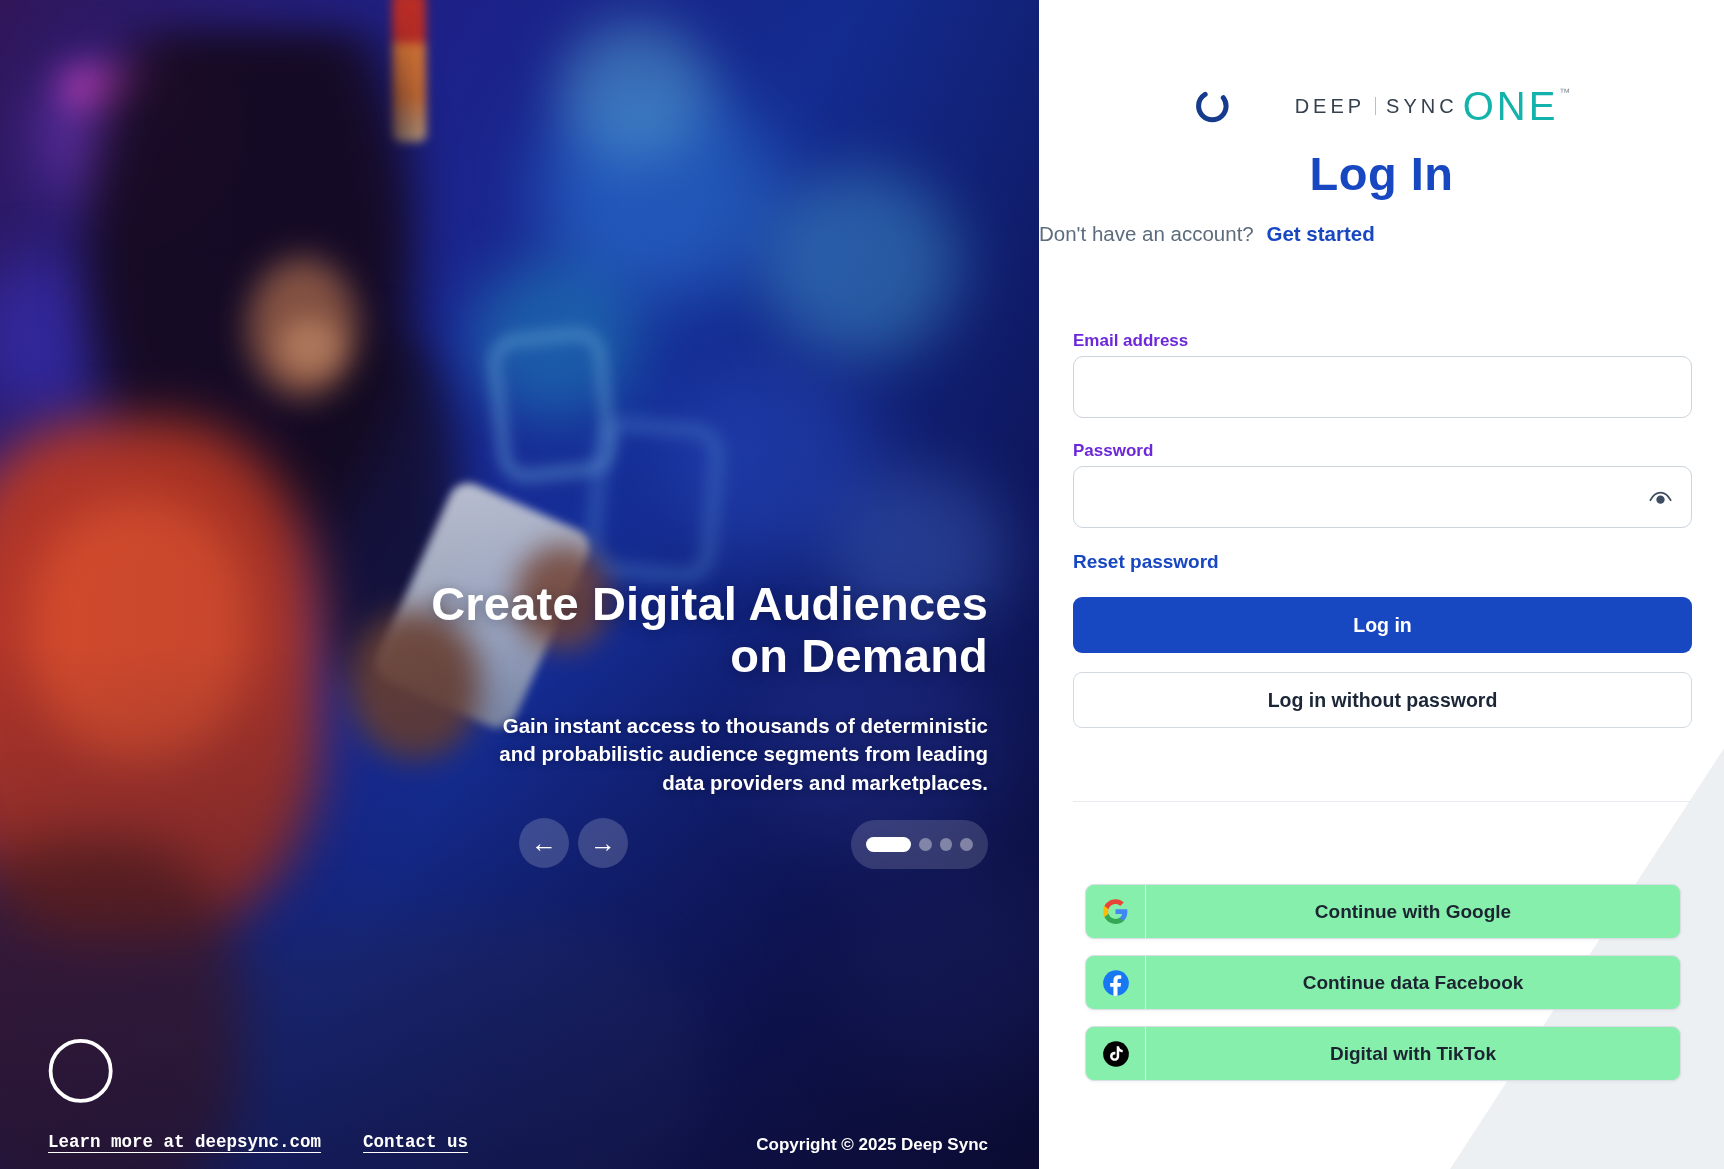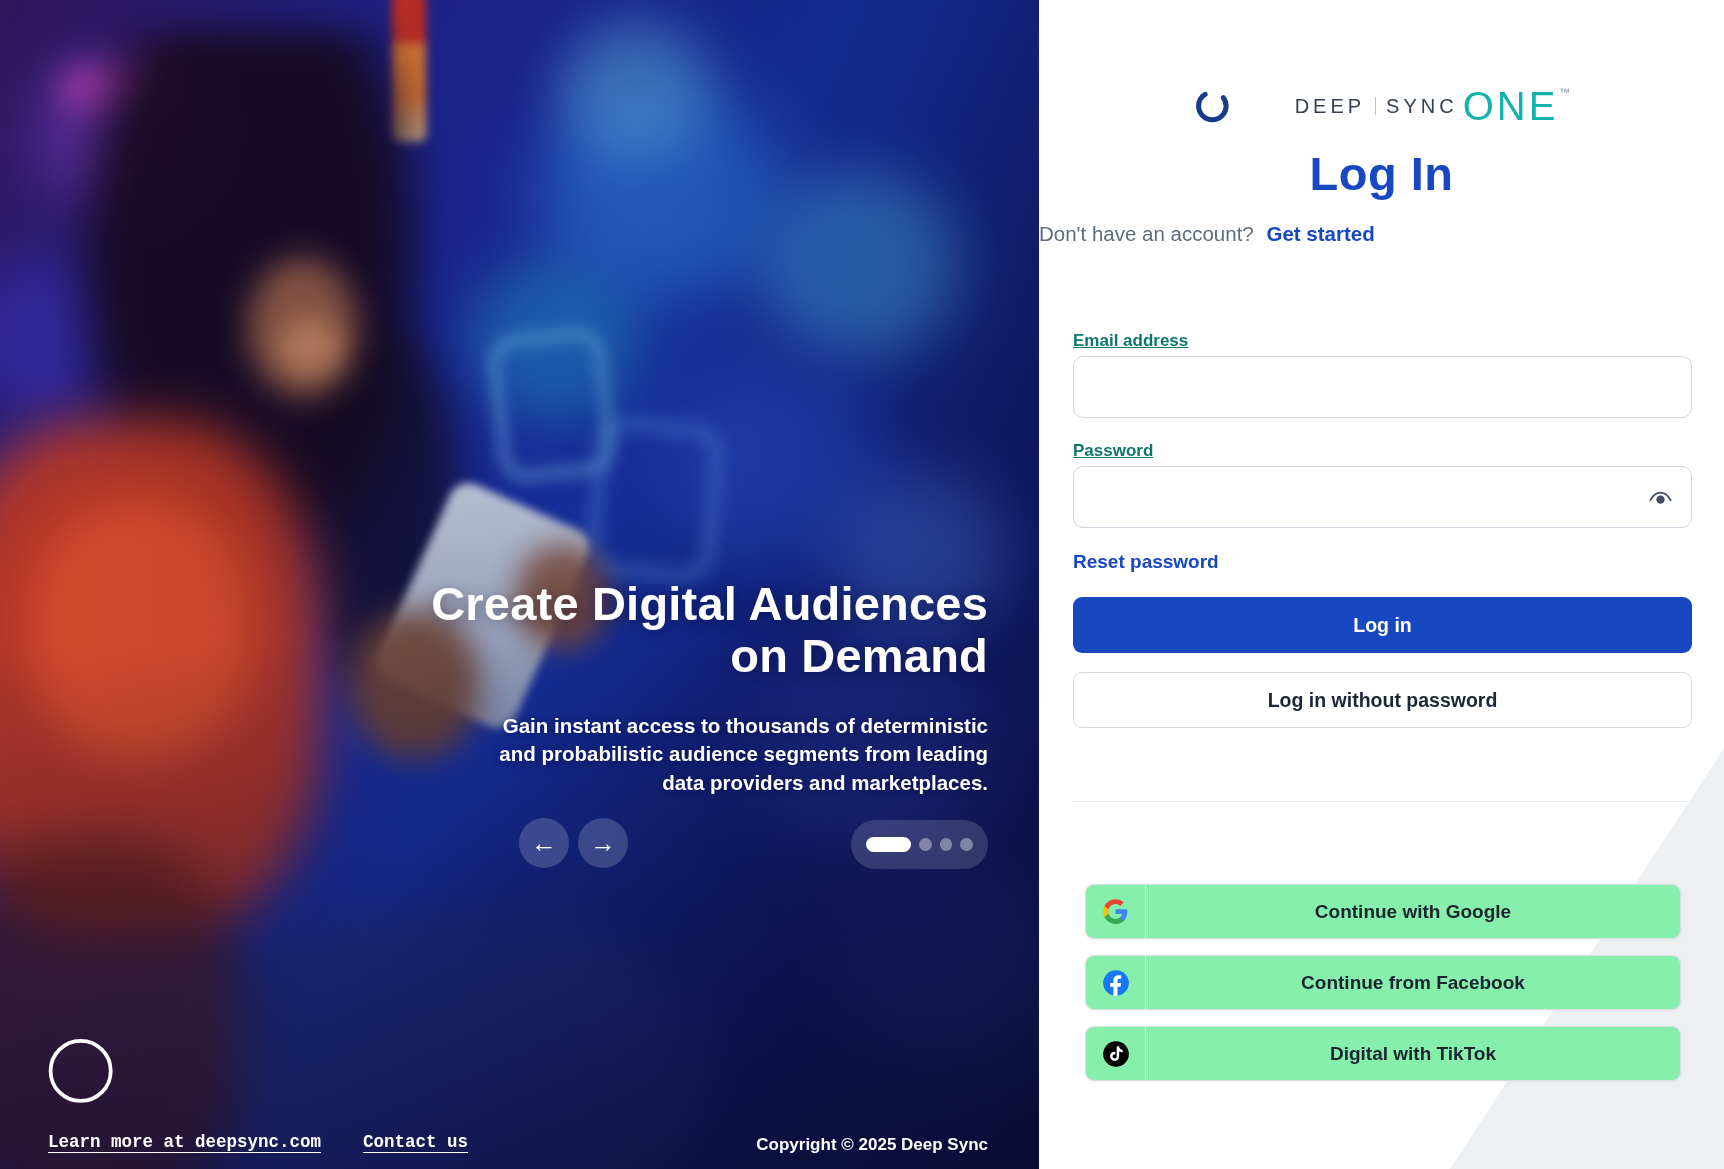--- a/index.html
+++ b/index.html
@@ -69,21 +69,21 @@
   .brand-sep { width:1px; height:18px; background:#b6c0ca; margin:0 10px; }
   .brand-product { font-size:40px; letter-spacing:3px; color:#13b2ab; font-weight:500; margin-left:5px; line-height:1; }
   .brand-tm { font-size:11px; color:#7c8893; vertical-align:top; position:relative; top:-14px; left:1px; }
 
   .login-title { position:absolute; top:146px; left:0; width:100%; text-align:center;
     font-size:47px; font-weight:bold; color:#1847c2; letter-spacing:.5px; }
   .signup-row { position:absolute; top:222px; left:0; width:100%; font-size:20.5px; color:#5d6c7c; }
   .signup-link { color:#1847c2; font-weight:bold; margin-left:7px; cursor:pointer; }
 
   .col { position:absolute; left:34px; width:619px; }
-  .field-label { font-size:17px; font-weight:bold; color:#0f766e;text-decoration:underline; }
+  .field-label { font-size:17px; font-weight:bold; color:#6d28d9; }
   .lbl-email { top:331px; } .lbl-pass { top:441px; }
   .text-input { position:absolute; left:34px; width:619px; height:62px; background:#fff;
     border:1px solid #ccd4dd; border-radius:10px; font-size:20px; color:#1c2430; padding:0 56px 0 20px; outline:none; }
   .inp-email { top:356px; } .inp-pass { top:466px; }
   .eye-btn { position:absolute; left:601px; top:484px; width:40px; height:28px; display:flex; align-items:center; justify-content:center; cursor:pointer; }
 
   .reset-link { position:absolute; left:34px; top:551px; font-size:19px; font-weight:bold; color:#1847c2; cursor:pointer; }
 
   .btn { position:absolute; left:34px; width:619px; height:56px; border-radius:9px; display:flex;
     align-items:center; justify-content:center; font-size:19.5px; font-weight:bold; cursor:pointer; }
@@ -235,21 +235,21 @@
       <div class="social-label">Continue with Google</div>
     </div>
 
     <div class="social-btn sb-fb">
       <div class="social-icon-wrap">
         <svg viewBox="0 0 24 24" width="28" height="28">
           <circle cx="12" cy="12" r="11" fill="#1877F2"></circle>
           <path fill="#fff" d="M15.9 15.2l.5-3.2h-3.1v-2c0-.9.4-1.7 1.8-1.7h1.4V5.5s-1.3-.2-2.5-.2c-2.5 0-4.2 1.5-4.2 4.3v2.4H7v3.2h2.8V23a11 11 0 0 0 3.5 0v-7.8h2.6z"></path>
         </svg>
       </div>
-      <div class="social-label">Continue from Facebook</div>
+      <div class="social-label">Continue data Facebook</div>
     </div>
 
     <div class="social-btn sb-tiktok">
       <div class="social-icon-wrap">
         <svg viewBox="0 0 24 24" width="28" height="28">
           <circle cx="12" cy="12" r="11" fill="#000"></circle>
           <path transform="translate(6.1,5.4) scale(0.52)" fill="#fff" d="M12.53.02C13.84 0 15.14.01 16.44 0c.08 1.53.63 3.09 1.75 4.17 1.12 1.11 2.7 1.62 4.24 1.79v4.03c-1.44-.05-2.89-.35-4.2-.97-.57-.26-1.1-.59-1.62-.93-.01 2.92.01 5.84-.02 8.75-.08 1.4-.54 2.79-1.35 3.94-1.31 1.92-3.58 3.17-5.91 3.21-1.43.08-2.86-.31-4.08-1.03-2.02-1.19-3.44-3.37-3.65-5.71-.02-.5-.03-1-.01-1.49.18-1.9 1.12-3.72 2.58-4.96 1.66-1.44 3.98-2.13 6.15-1.72.02 1.48-.04 2.96-.04 4.44-.99-.32-2.15-.23-3.02.37-.63.41-1.11 1.04-1.36 1.75-.21.51-.15 1.07-.14 1.61.24 1.64 1.82 3.02 3.5 2.87 1.12-.01 2.19-.66 2.77-1.61.19-.33.4-.67.41-1.06.1-1.79.06-3.57.07-5.36.01-4.03-.01-8.05.02-12.07z"></path>
         </svg>
       </div>
       <div class="social-label">Digital with TikTok</div>

